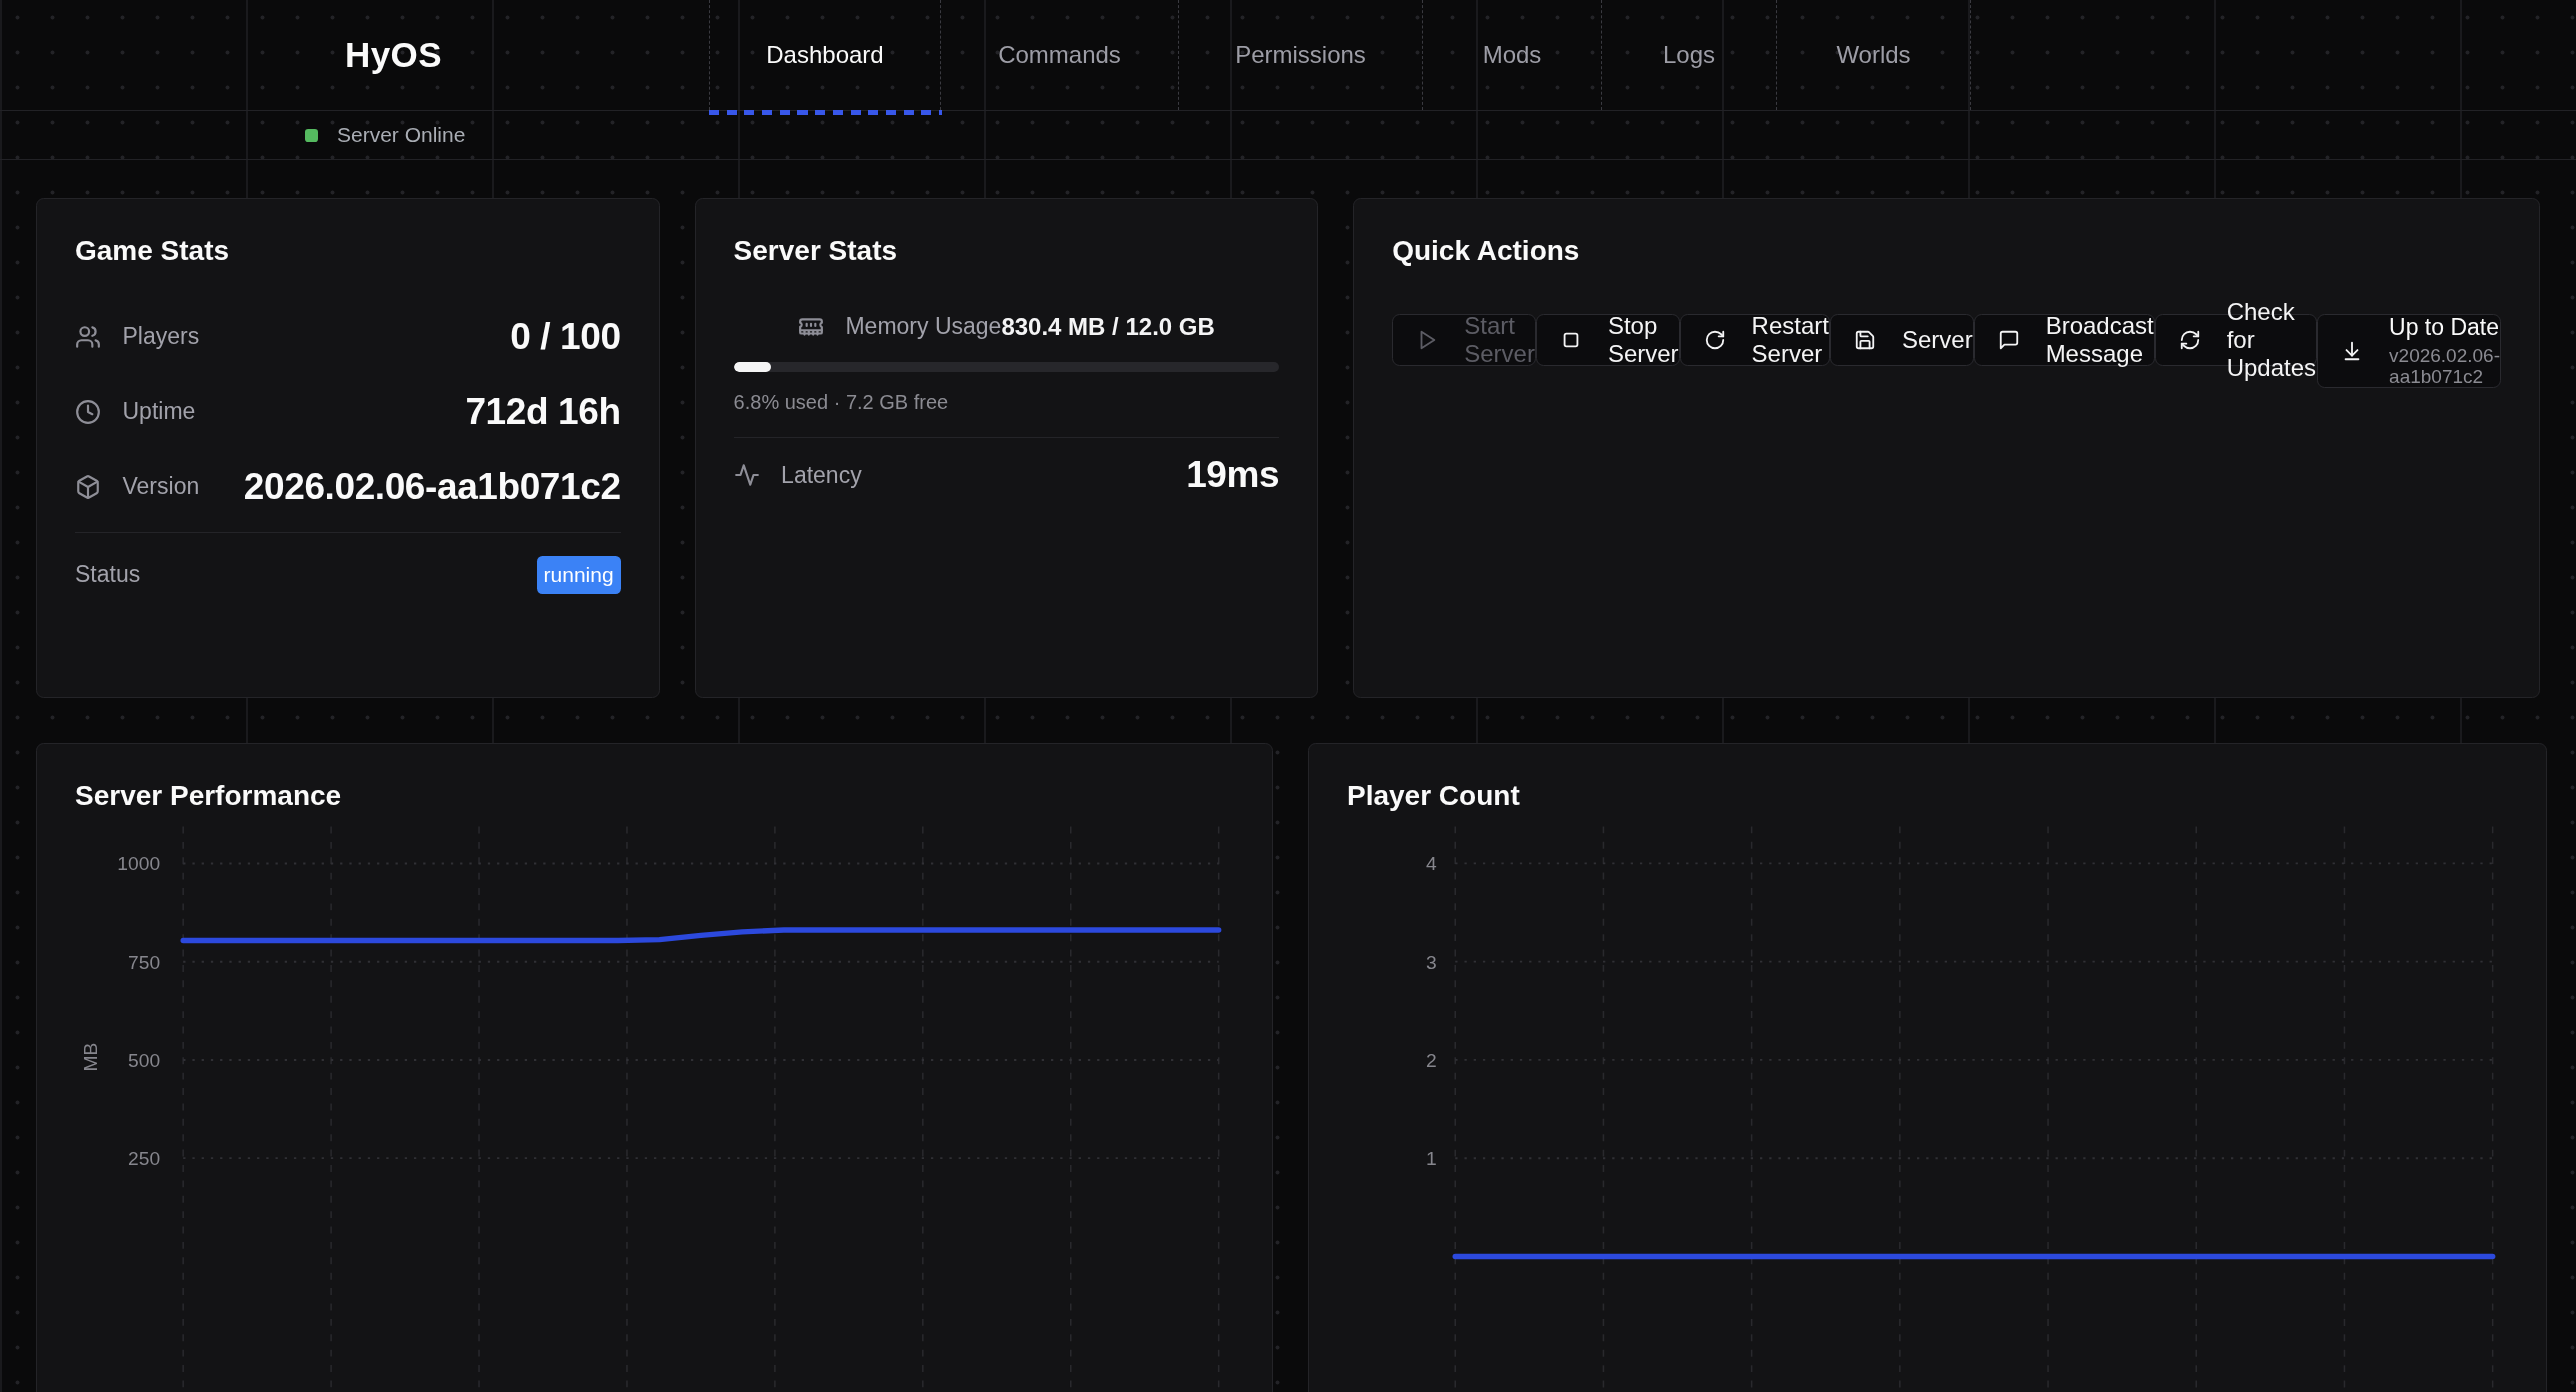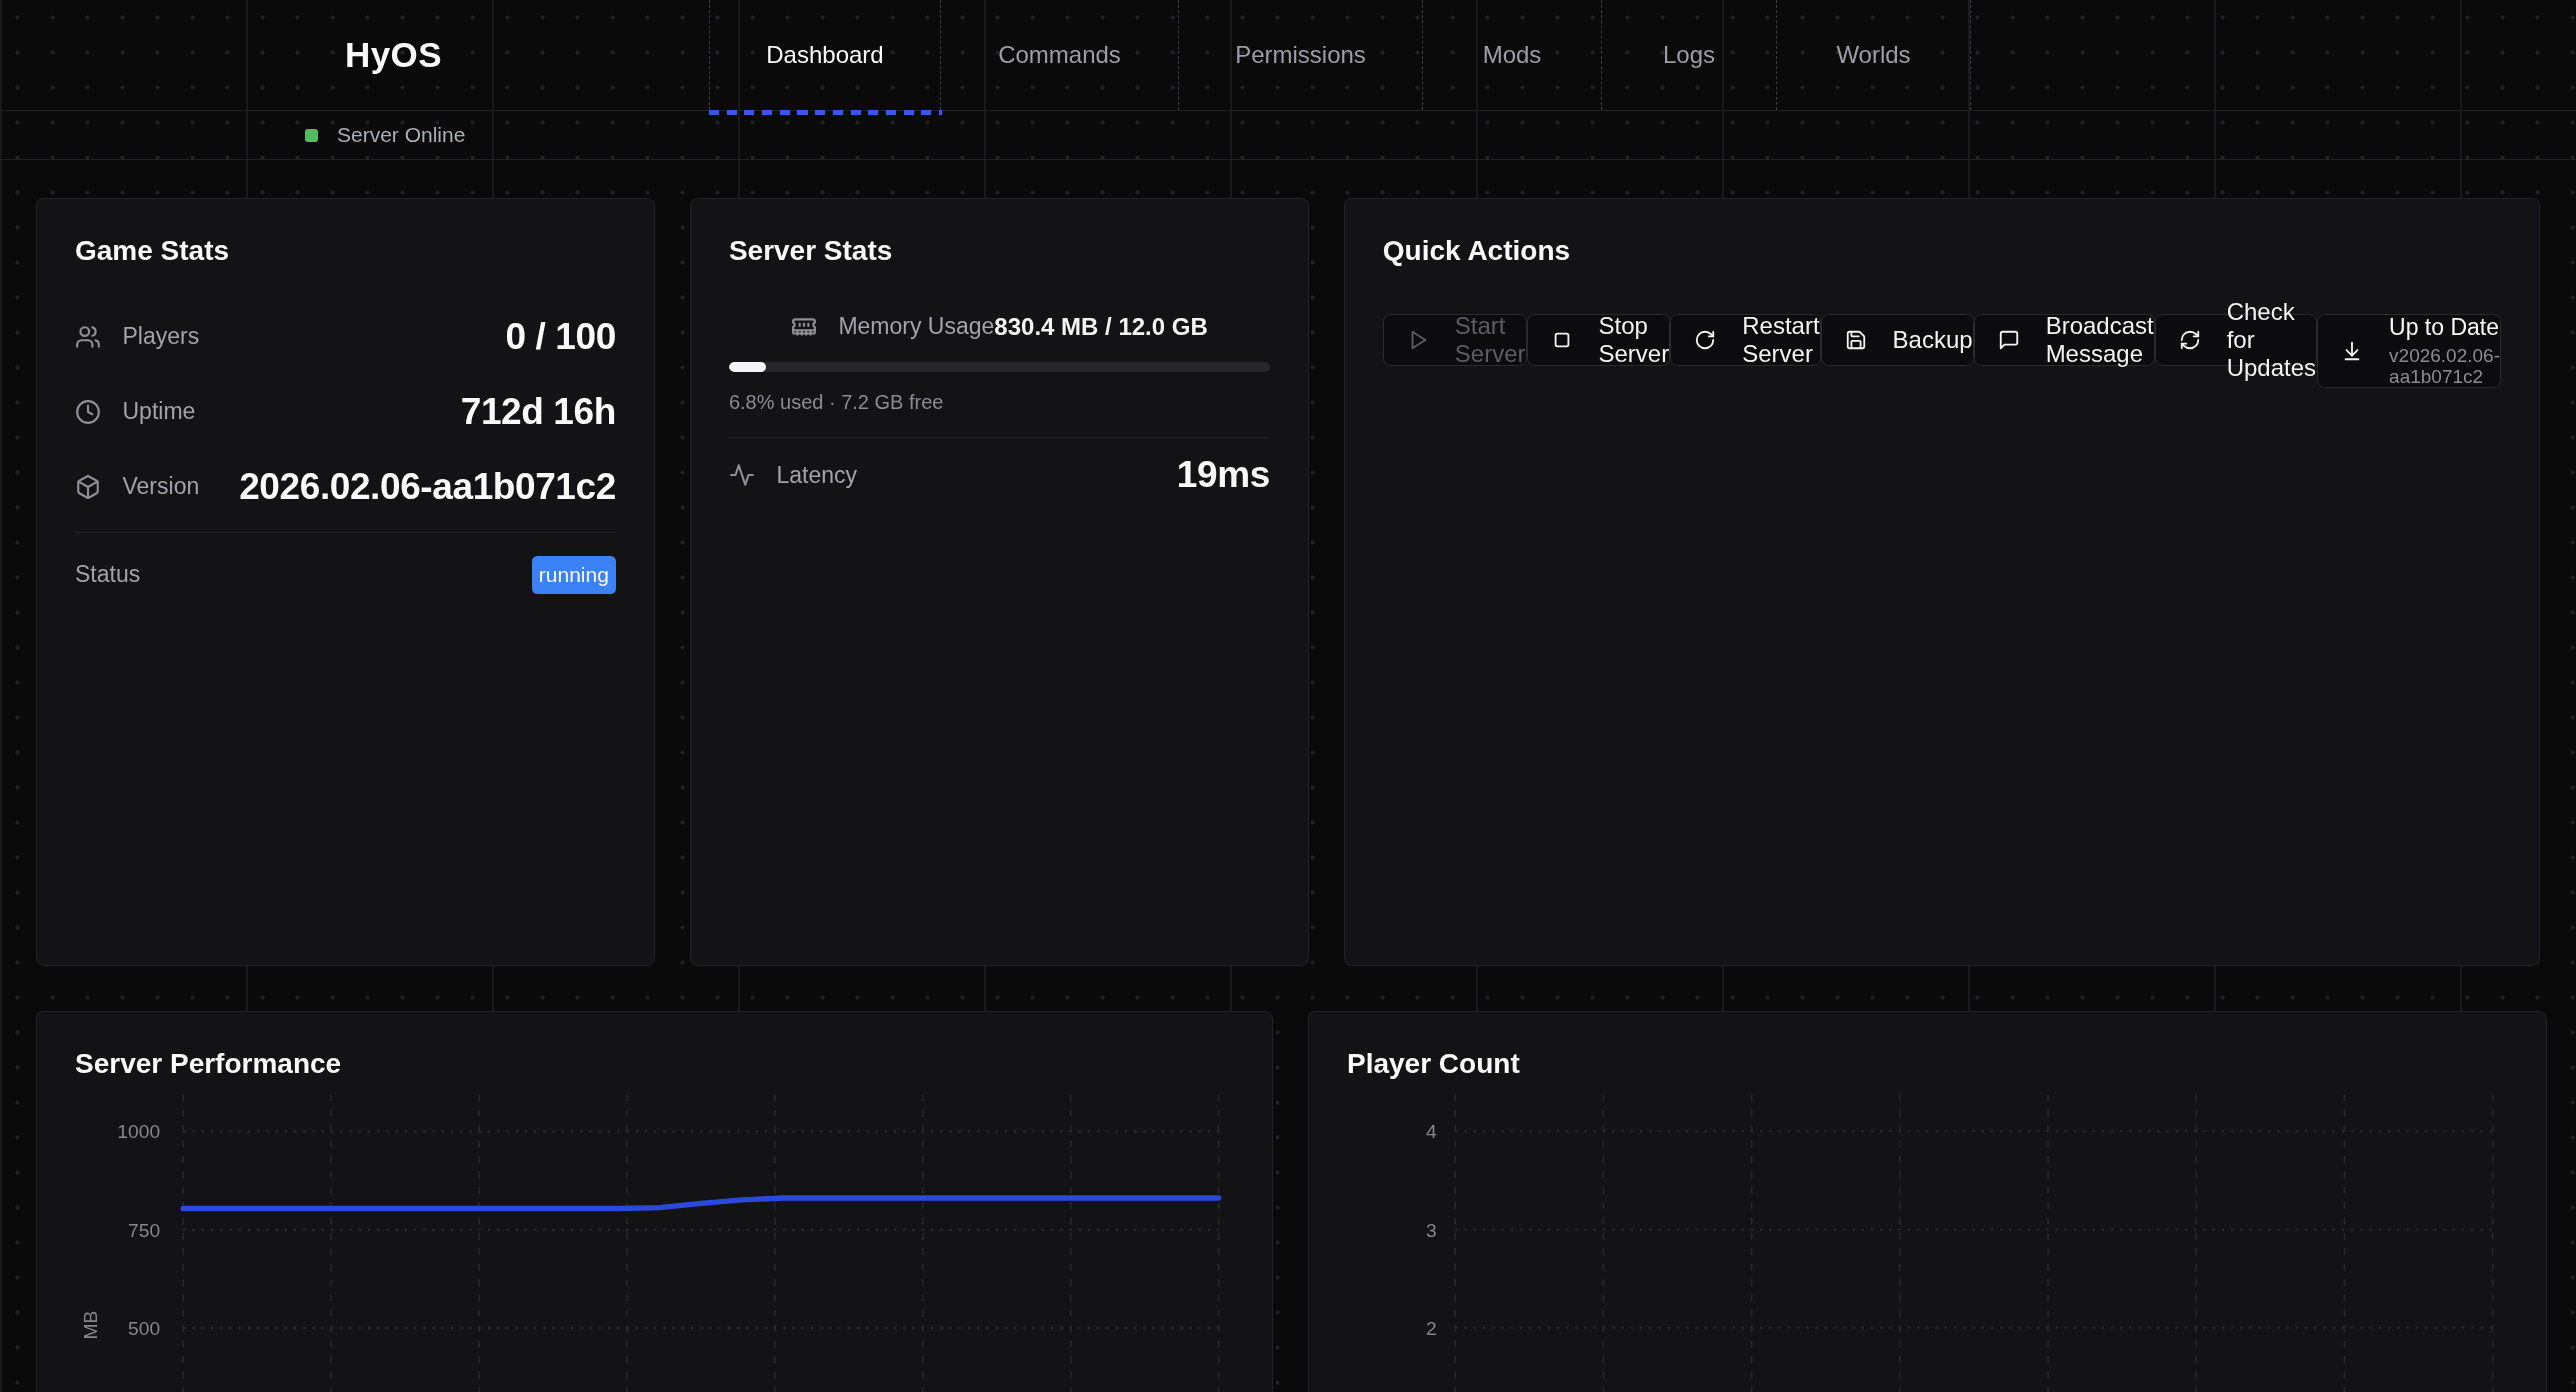--- a/index.html
+++ b/index.html
@@ -28,21 +28,21 @@
   
   .status-bar{height:48px;border-bottom:1.5px solid #222226;display:flex;align-items:center;padding-left:305px;}
   .status-dot{width:13px;height:13px;border-radius:3.1px;background:#55ba60;}
   .status-label{margin-left:19px;font-size:21px;color:#a9adb4;}
   
   .main{padding:38px 36px 0 36px;}
   .row1{display:grid;grid-template-columns:1fr 1fr 1fr;gap:35px;}
   .row2{display:grid;grid-template-columns:1237px 1239px;gap:35px;margin-top:45px;}
   .card{background:#131315;border:1.5px solid #242428;border-radius:7.7px;
         padding:34px 38px;box-sizing:border-box;position:relative;}
-  .row1 .card{height:768px;}
+  .row1 .card{height:500px;}
   .row2 .card{height:685px;overflow:hidden;}
   .card-title{font-size:28px;font-weight:700;color:#fafafa;line-height:35px;margin:0;}
   .divider{height:1.5px;background:#242428;}
   
   .stat-rows{margin-top:31px;}
   .stat-row{display:flex;justify-content:space-between;align-items:center;height:75px;}
   .stat-left{display:flex;align-items:center;gap:21.5px;}
   .stat-left svg{width:26px;height:26px;color:#8e8e97;flex:0 0 auto;}
   .stat-label{font-size:23px;color:#a2a2ab;}
   .stat-value{font-size:37px;font-weight:700;color:#fafafa;letter-spacing:-0.4px;}
@@ -198,21 +198,21 @@
               <path d="M21 3v5h-5"></path>
             </svg>
           <span>Restart Server</span>
         </button>
         <button class="action">
           <svg viewBox="0 0 24 24" fill="none" stroke="currentColor" stroke-width="2" stroke-linecap="round" stroke-linejoin="round">
               <path d="M15.2 3a2 2 0 0 1 1.4.6l3.8 3.8a2 2 0 0 1 .6 1.4V19a2 2 0 0 1-2 2H5a2 2 0 0 1-2-2V5a2 2 0 0 1 2-2z"></path>
               <path d="M17 21v-7a1 1 0 0 0-1-1H8a1 1 0 0 0-1 1v7"></path>
               <path d="M7 3v4a1 1 0 0 0 1 1h7"></path>
             </svg>
-          <span>Backup</span>
+          <span>Server</span>
         </button>
         <button class="action">
           <svg viewBox="0 0 24 24" fill="none" stroke="currentColor" stroke-width="2" stroke-linecap="round" stroke-linejoin="round">
               <path d="M21 15a2 2 0 0 1-2 2H7l-4 4V5a2 2 0 0 1 2-2h14a2 2 0 0 1 2 2z"></path>
             </svg>
           <span>Broadcast Message</span>
         </button>
         <div class="divider qa-divider"></div>
         <button class="action">
           <svg viewBox="0 0 24 24" fill="none" stroke="currentColor" stroke-width="2" stroke-linecap="round" stroke-linejoin="round">

